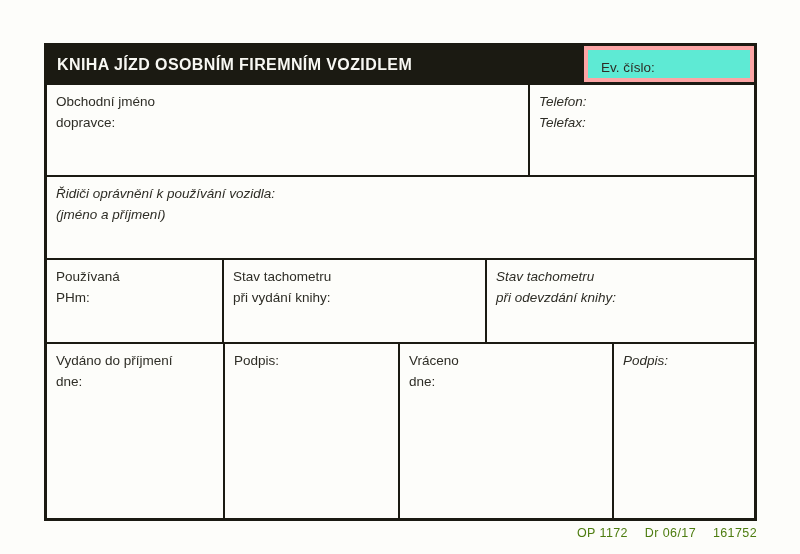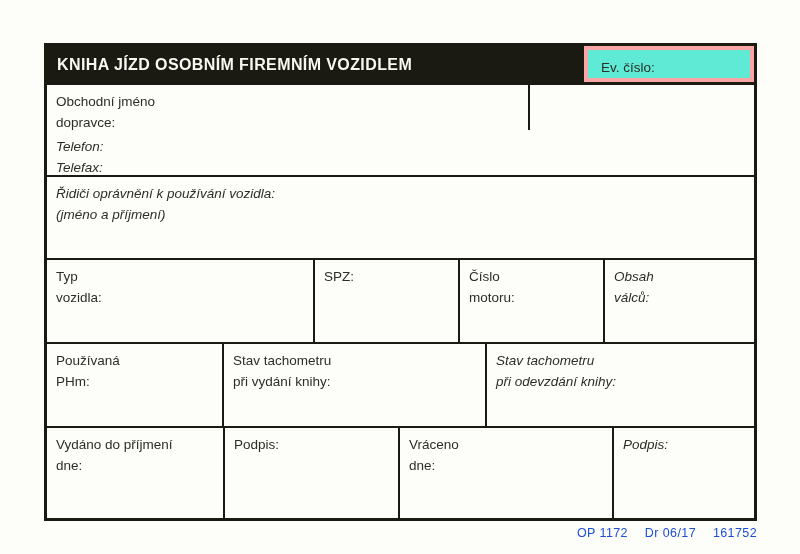--- a/index.html
+++ b/index.html
@@ -37,42 +37,42 @@
     width:170px; height:36px;
     box-sizing:border-box;
     background:#5eead4; border:4px solid #fca5a5;
   }
   .ev-lbl {
     display:block; padding:10px 0 0 13px;
     font-size:13.5px; color:#2e2d26;
   }
   
   .row { display:flex; border-bottom:2px solid #1b1a12; flex:0 0 auto; }
-  .row.r2 { height:90px;flex-direction:column; }
+  .row.r2 { height:90px; }
   .row.r3 { height:81px; }
   .row.r4 { height:82px; }
   .row.r5 { height:82px; }
   .row.r6 { flex:1 1 auto; border-bottom:none; }
   .cell {
     box-sizing:border-box;
     border-right:2px solid #1b1a12;
     padding:6px 8px 0 9px;
     overflow:hidden;
   }
   .cell.last { border-right:none; flex:1 1 auto;font-style:italic; }
   .lbl {
     display:block;
     font-size:13.5px; line-height:21px;
     color:#2e2d26;
     white-space:pre-line;
   }
   
   .footer {
     position:absolute; top:526px; right:43px;
-    font-size:12.5px; color:#1d4ed8;
+    font-size:12.5px; color:#4d7c0f;
     letter-spacing:0.4px;
     white-space:nowrap;
   }
   .footer span { margin-left:13px; }
   .footer span:first-child { margin-left:0; }
 </style>
 </head>
 <body>
 
 <div class="page">
@@ -96,37 +96,20 @@
       </div>
     </div>
 
     <div class="row r3">
       <div class="cell last">
         <span class="lbl">Řidiči oprávnění k používání vozidla:
 (jméno a příjmení)</span>
       </div>
     </div>
 
-    <div class="row r4">
-      <div class="cell" style="width:268px">
-        <span class="lbl">Typ
-vozidla:</span>
-      </div>
-      <div class="cell" style="width:145px">
-        <span class="lbl">SPZ:</span>
-      </div>
-      <div class="cell" style="width:145px">
-        <span class="lbl">Číslo
-motoru:</span>
-      </div>
-      <div class="cell last">
-        <span class="lbl">Obsah
-válců:</span>
-      </div>
-    </div>
 
     <div class="row r5">
       <div class="cell" style="width:177px">
         <span class="lbl">Používaná
 PHm:</span>
       </div>
       <div class="cell" style="width:263px">
         <span class="lbl">Stav tachometru
 při vydání knihy:</span>
       </div>

